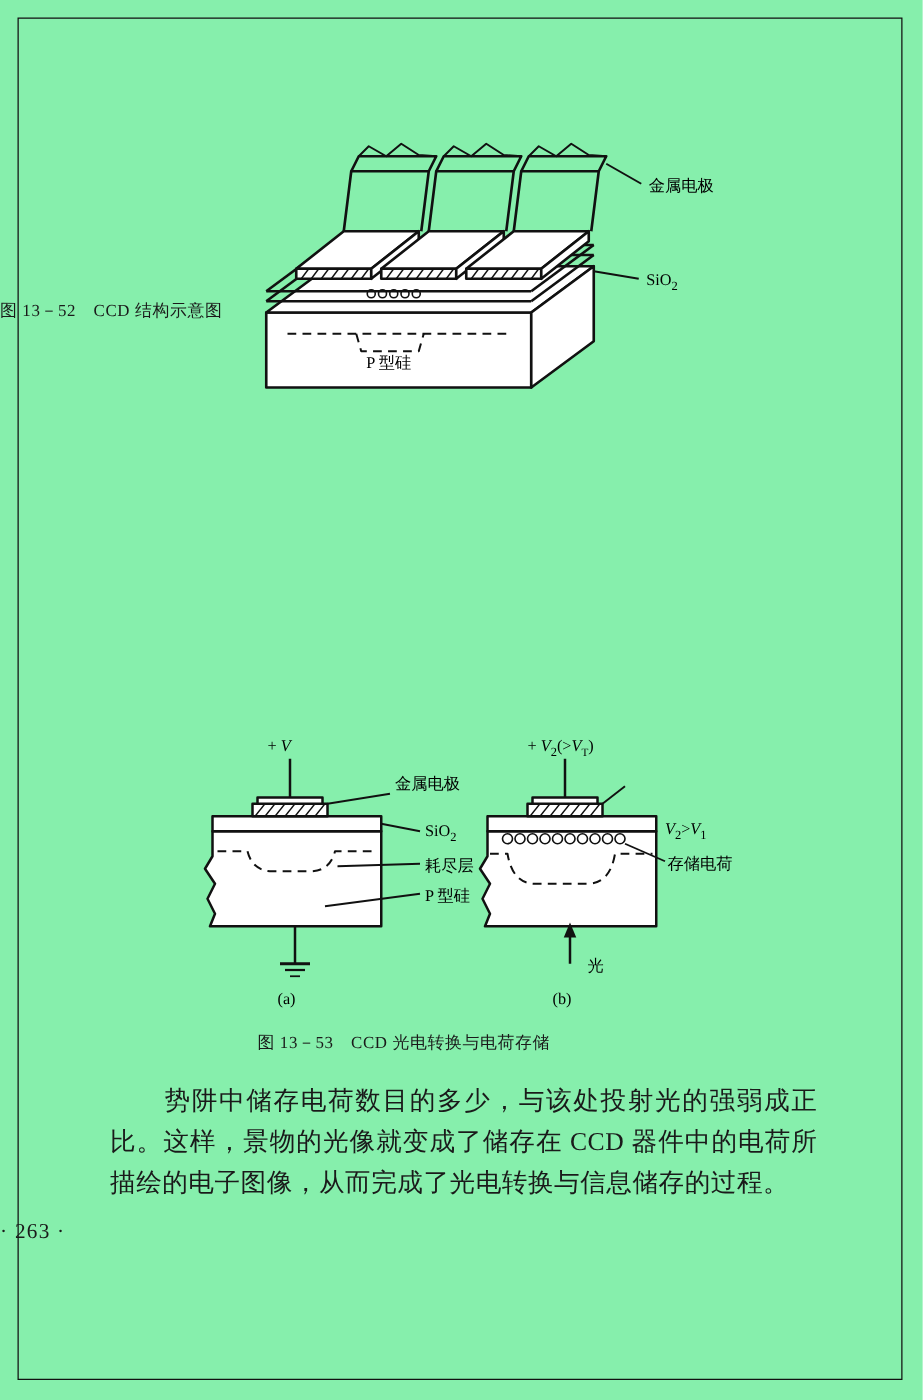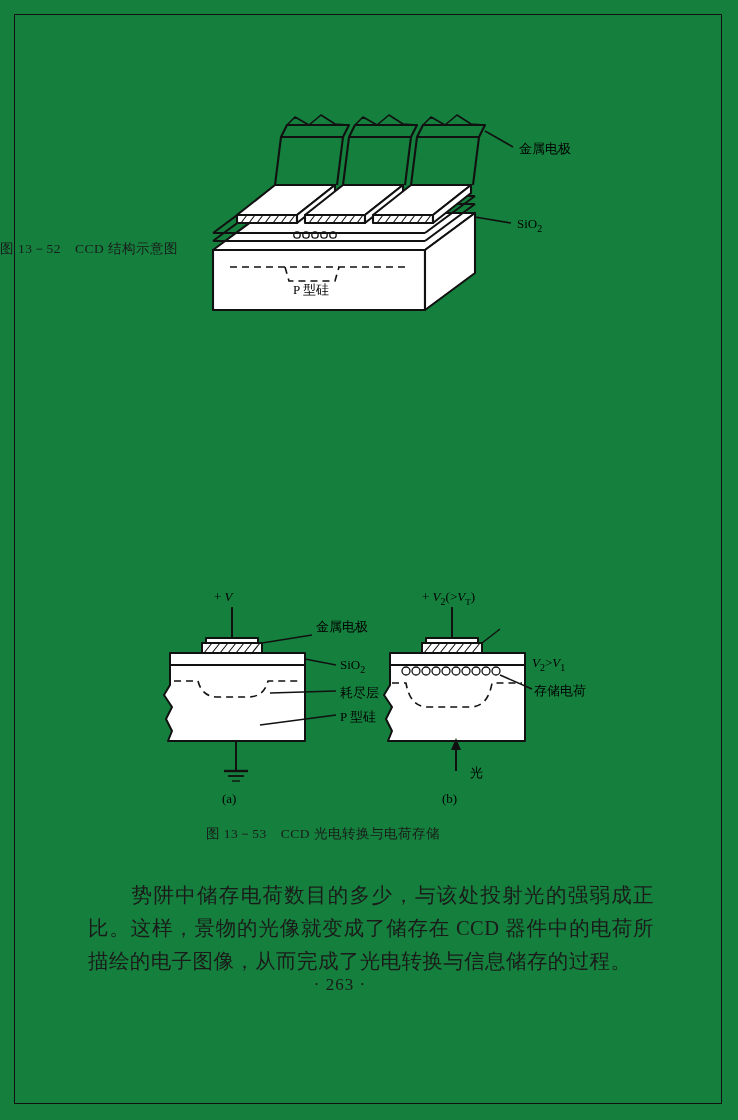--- a/index.html
+++ b/index.html
@@ -13,21 +13,21 @@
     font-family: "Liberation Serif", serif;
     color: #1a1a1a;
     position: relative;
     overflow: hidden;
   }
   .page {
     position: absolute;
     left: 0; top: 0;
     width: 738px;
     height: 1120px;
-    background: #15803d;
+    background: #86efac;
   }
   .page-border {
     position: absolute;
     left: 14px; top: 14px;
     width: 708px; height: 1090px;
     border: 1.5px solid #111;
     box-sizing: border-box;
   }
 
   
@@ -71,27 +71,26 @@
     width: 646px;
     text-align: center;
     font-size: 13.5px;
     letter-spacing: 0.5px;
   }
 
   
   #para2 {
     left: 88px; top: 865px;
     width: 566px;
-    margin-top: 14px;
   }
   .pnum {
     position: absolute;
     left: 0; top: 975px;
     width: 680px;
-    text-align: center;
+    text-align: left;
     font-size: 17px;
     letter-spacing: 1px;
   }
 
   
   .lbl {
     font-family: "Liberation Serif", serif;
     font-size: 13px;
   }
   .ital {

